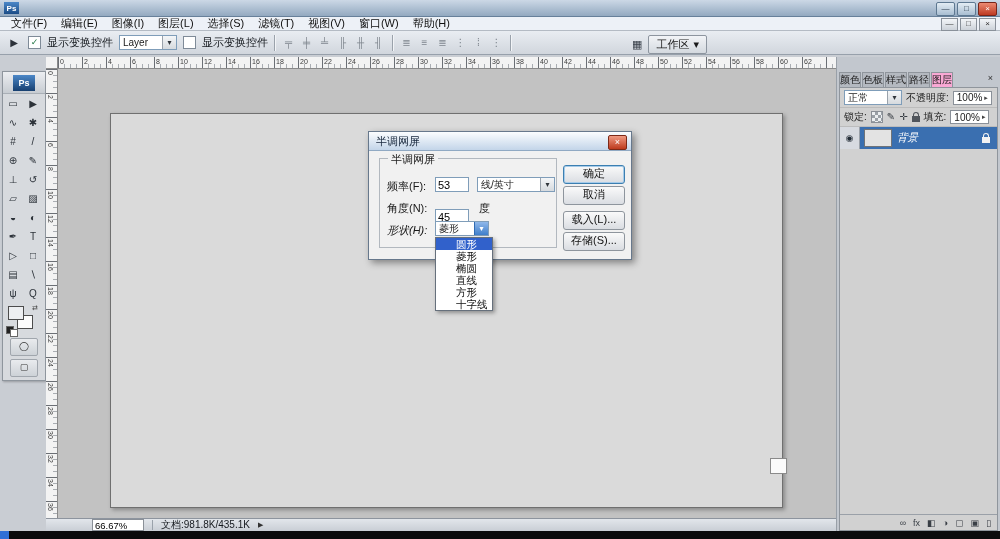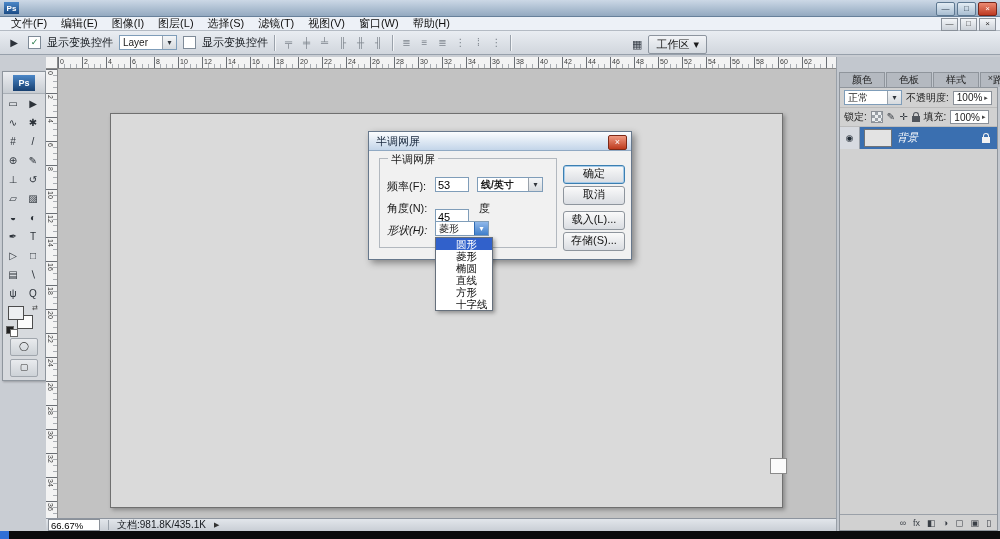--- a/index.html
+++ b/index.html
@@ -87,32 +87,32 @@
   .canvas{position:absolute;left:12px;top:12px;width:778px;height:449px;background:#c2c2c2;overflow:hidden;}
   .document{position:absolute;left:52px;top:44px;width:671px;height:393px;background:#dadada;
     border:1px solid #6f6f6f;box-shadow:2px 2px 4px rgba(0,0,0,.3);}
   .white-box{position:absolute;left:712px;top:389px;width:15px;height:14px;background:#fafafa;border:1px solid #8a8a8a;}
 
   
   .statusbar{position:absolute;left:0;top:461px;width:790px;height:13px;
     background:linear-gradient(#e2e6eb,#c9ced5);border-top:1px solid #8d949e;box-sizing:border-box;
     display:flex;align-items:center;gap:8px;padding-left:2px;}
   .zoom-box{width:46px;height:10px;border:1px solid #8a9098;background:#fff;font-size:9.5px;
-    font-family:"Liberation Sans","DejaVu Sans",sans-serif;padding:0 2px;box-sizing:content-box;}
+    font-family:"Liberation Sans","DejaVu Sans",sans-serif;padding:0 2px;box-sizing:content-box;margin-left:44px;}
   .status-sep{width:1px;height:10px;background:#9aa2ab;}
   .doc-info{font-size:10px;color:#15191e;white-space:nowrap;}
   .status-arrow{font-size:7px;color:#333;}
 
   
   .rightdock{position:absolute;left:836px;top:57px;width:164px;height:474px;background:#c2c7ce;
     border-left:1px solid #99a0a8;box-sizing:border-box;}
   .tabstrip{position:absolute;left:2px;top:15px;right:2px;height:15px;display:flex;align-items:flex-end;}
-  .ptab{height:14px;line-height:14px;padding:0 12px;font-size:10px;color:#1c1c1c;background:#b4b9c0;
+  .ptab{height:14px;line-height:14px;padding:0 0;font-size:10px;color:#1c1c1c;background:#b4b9c0;
     border:1px solid #8f959c;border-bottom:none;margin-right:1px;white-space:nowrap;}
-  .ptab.selected{background:#f9a8d4;font-weight:bold;}
+  .ptab.selected{background:#f9a8d4;}
   .tab-close{margin-left:auto;font-size:9px;color:#333;padding:0 3px;}
   .panelbody{position:absolute;left:2px;top:30px;right:2px;bottom:0;background:#d1d1d1;
     border:1px solid #8f959c;box-sizing:border-box;}
   .prow{position:absolute;left:0;right:0;display:flex;align-items:center;gap:4px;padding:0 4px;
     border-bottom:1px solid #bcbcbc;box-sizing:border-box;}
   .row-blend{top:0;height:20px;}
   .row-lock{top:20px;height:19px;}
   .plabel{font-size:10px;color:#222;white-space:nowrap;}
   .blend-combo{width:58px;height:15px;}
   .valuebox{display:inline-flex;align-items:center;gap:2px;background:#fff;border:1px solid #8a9098;
@@ -144,21 +144,21 @@
   .dlg-titlebar{position:relative;height:19px;background:linear-gradient(#fbfdff,#c3d5e9);
     border-bottom:1px solid #90a9c3;display:flex;align-items:center;padding-left:7px;box-sizing:border-box;}
   .dlg-title{font-size:11px;color:#16263b;}
   .dlg-close{position:absolute;right:4px;top:3px;width:17px;height:13px;border:1px solid #7c2917;border-radius:2px;
     background:linear-gradient(#f09a82,#bd3a1d);color:#fff;font-size:9px;line-height:12px;text-align:center;}
   .groupbox{position:absolute;left:10px;top:26px;width:176px;height:88px;border:1px solid #b2b8bf;}
   .group-title{position:absolute;left:8px;top:-7px;background:#f1f1f1;padding:0 3px;font-size:11px;color:#1a1a1a;}
   .dlg-label{position:absolute;font-size:11px;color:#1a1a1a;white-space:nowrap;}
   .dlg-input{position:absolute;width:34px;height:15px;border:1px solid #7f9db9;background:#fff;
     font-size:11px;padding:0 2px;box-sizing:border-box;font-family:"Liberation Sans","DejaVu Sans",sans-serif;}
-  .unit-combo{position:absolute;left:108px;top:45px;width:66px;font-weight:bold;}
+  .unit-combo{position:absolute;left:108px;top:45px;width:78px;}
   .shape-combo{position:absolute;left:66px;top:89px;width:54px;}
   .shape-combo .combo-arrow{background:linear-gradient(#8fb8ea,#3f7ecb);color:#fff;border-left:1px solid #2f6bb4;}
   .listbox{position:absolute;left:66px;top:105px;width:56px;background:#fff;border:1px solid #66707c;
     box-shadow:2px 2px 4px rgba(0,0,0,.35);z-index:12;}
   .list-item{display:block;height:12px;line-height:12px;padding-left:20px;font-size:10.5px;color:#111;}
   .list-item.selected{background:#3161cb;color:#fff;}
   .dlg-btn{position:absolute;left:194px;width:60px;height:17px;background:linear-gradient(#fafafa,#dadde2);
     border:1px solid #8e959d;border-radius:3px;font-size:11px;line-height:15px;text-align:center;color:#111;}
   .dlg-btn.default{border-color:#3c7fb1;box-shadow:inset 0 0 0 1px #a6cbe9;}
 

